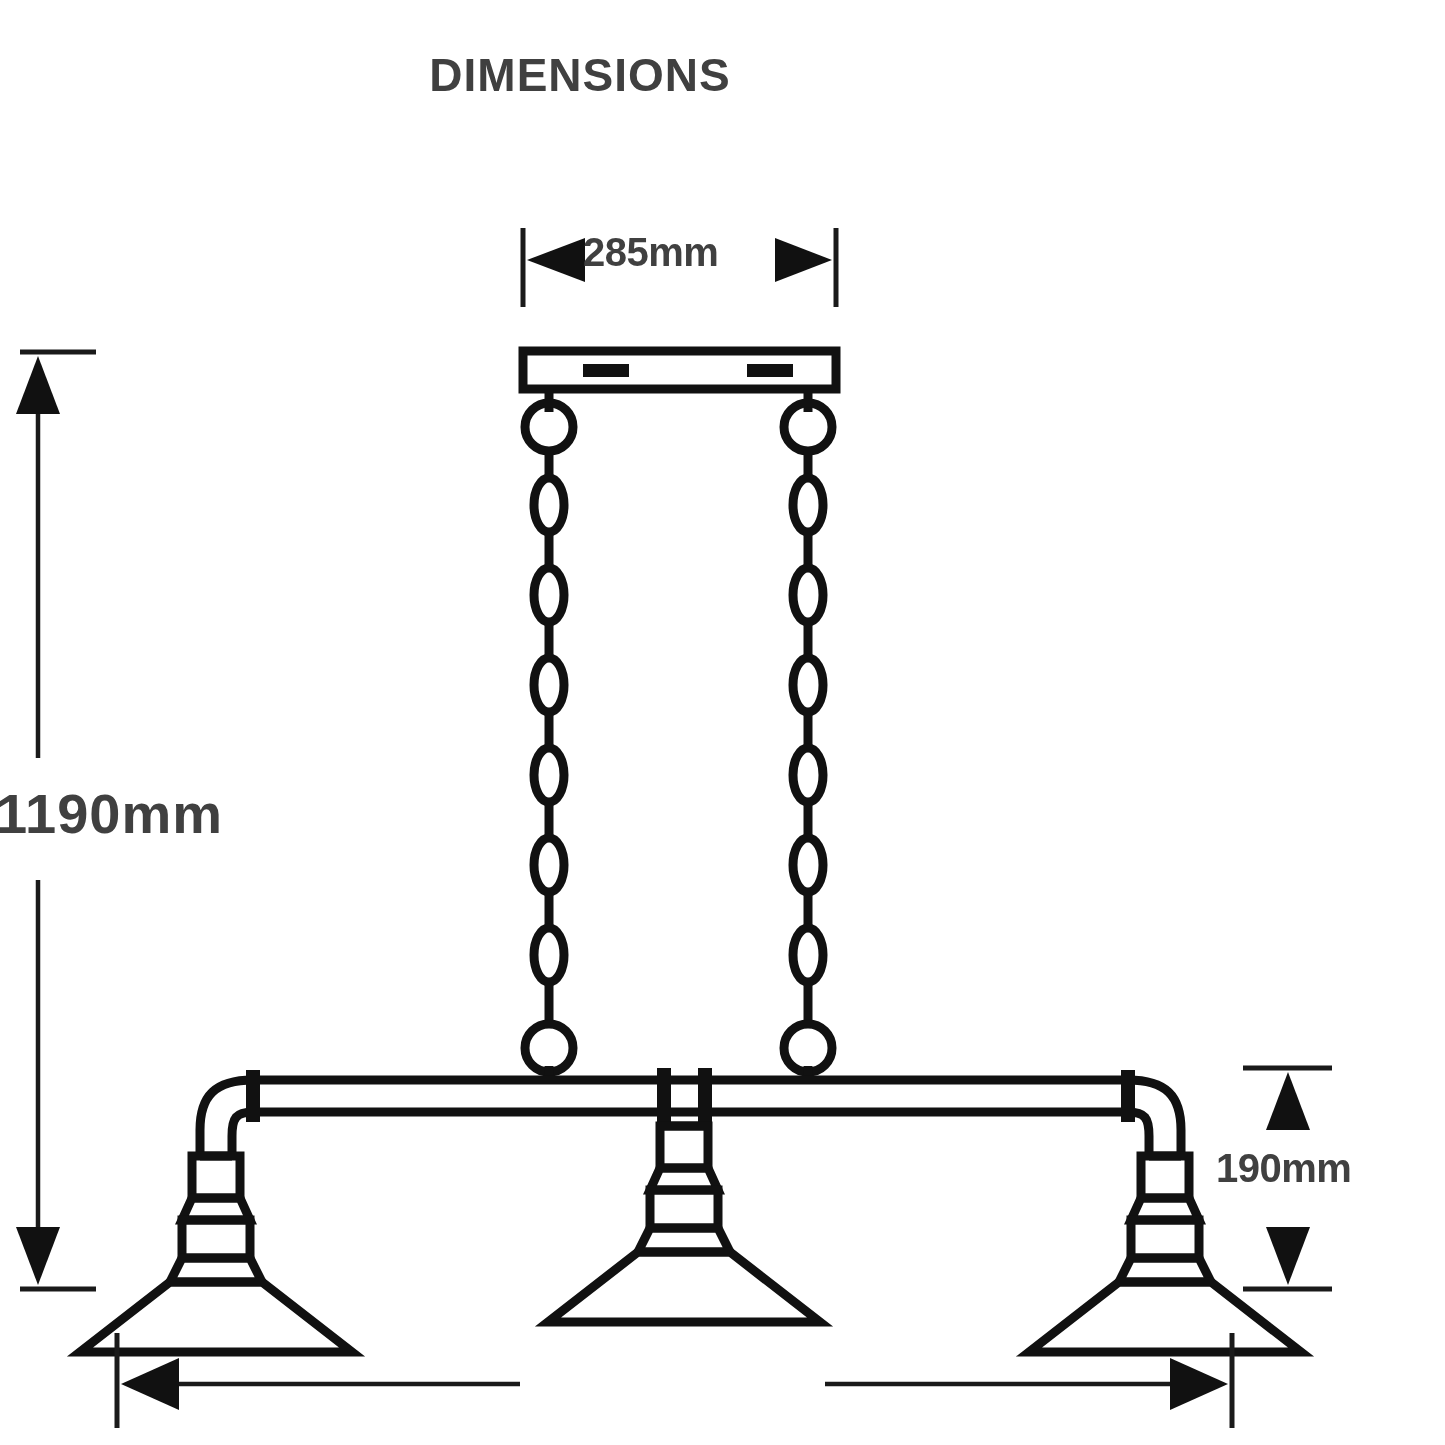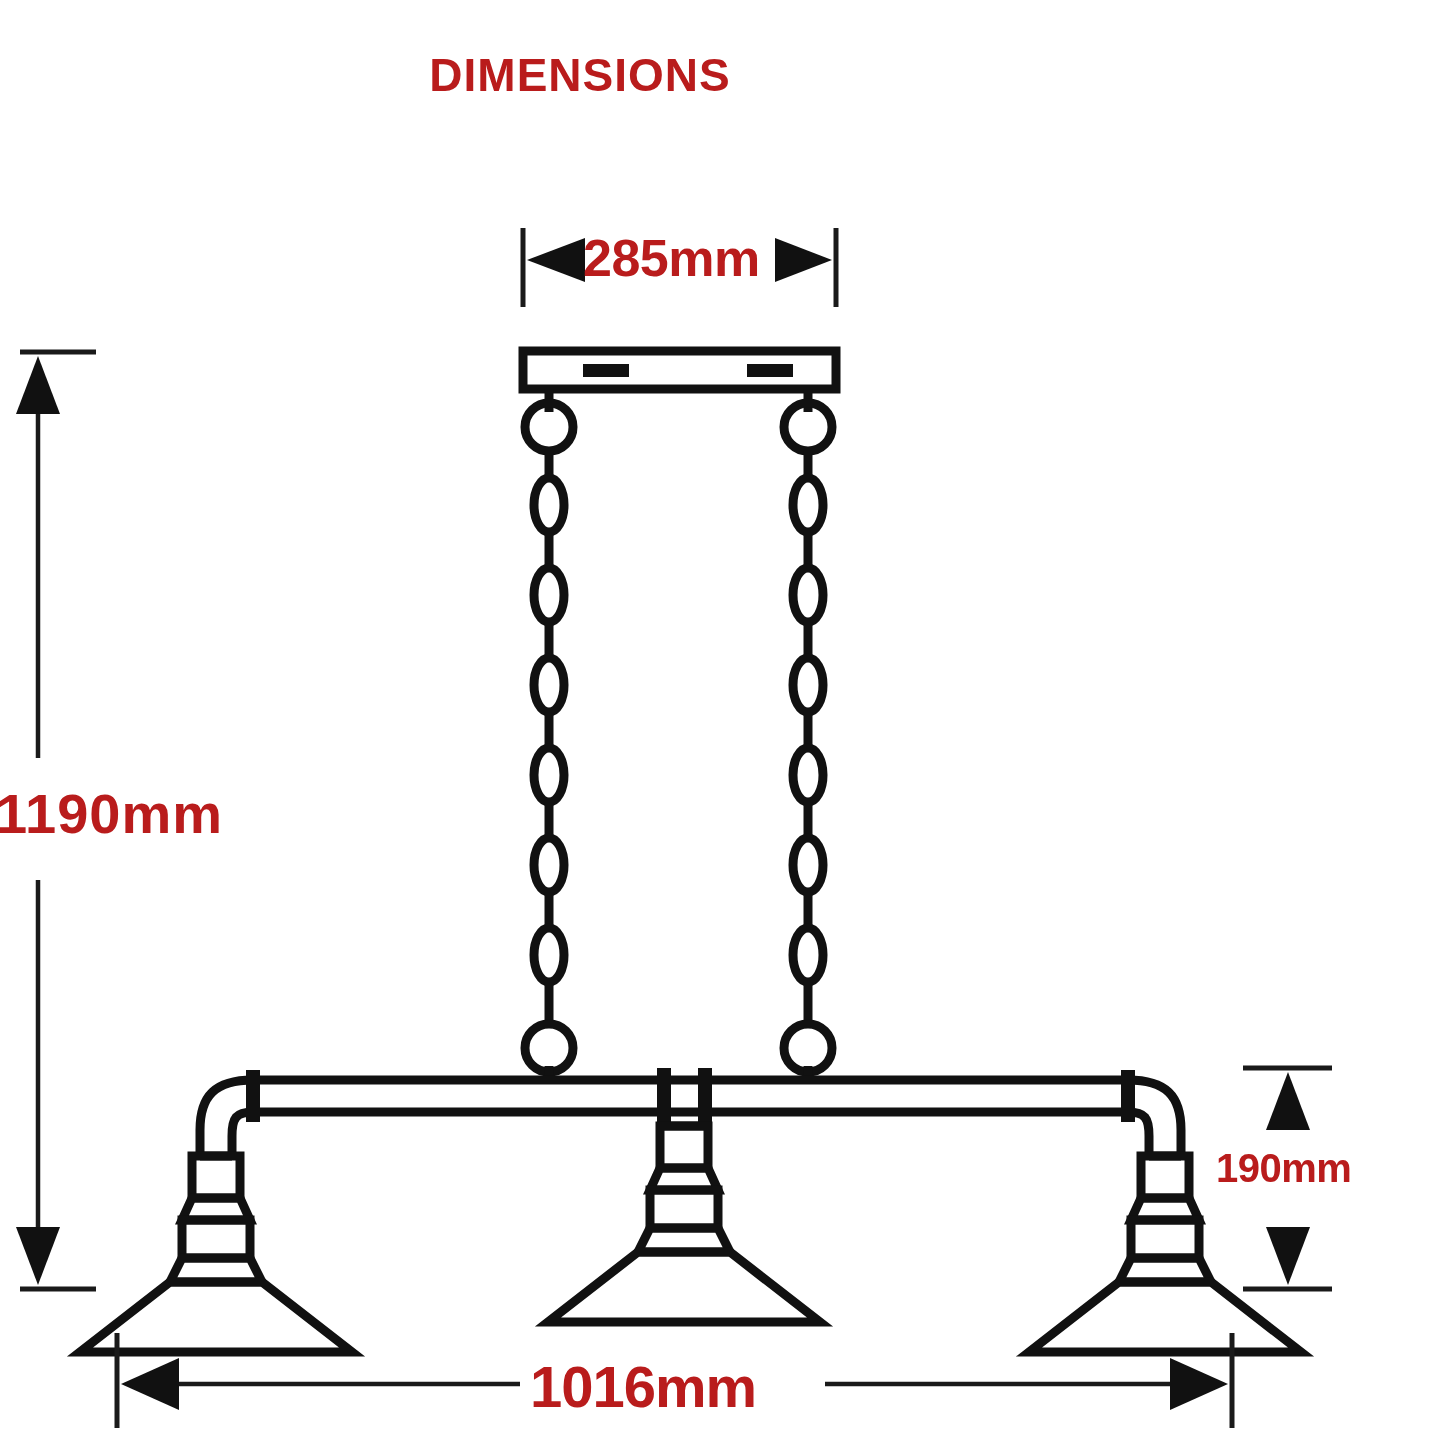--- a/index.html
+++ b/index.html
@@ -21,36 +21,36 @@
     position: absolute;
     left: 0;
     top: 0;
     width: 1445px;
     height: 1445px;
   }
   .lbl {
     position: absolute;
     font-family: "Liberation Sans", sans-serif;
     font-weight: bold;
-    color: #b91c1c;
+    color: #404040;
     white-space: nowrap;
     line-height: 1;
   }
   #title {
     left: 0;
     top: 52px;
     width: 1160px;
     text-align: center;
     font-size: 46px;
     letter-spacing: 1px;
   }
   #lbl-285 {
     left: 583px;
     top: 232px;
-    font-size: 52px;
+    font-size: 40px;
     letter-spacing: -0.5px;
   }
   #lbl-1190 {
     left: -4px;
     top: 786px;
     font-size: 56px;
     letter-spacing: 1px;
   }
   #lbl-190 {
     left: 1216px;
@@ -203,15 +203,14 @@
       <line x1="175" y1="1384" x2="520" y2="1384" class="dimline"></line>
       <line x1="825" y1="1384" x2="1175" y2="1384" class="dimline"></line>
       <path d="M 121 1384 L 179 1358 L 179 1410 Z" class="arrow"></path>
       <path d="M 1228 1384 L 1170 1358 L 1170 1410 Z" class="arrow"></path>
     </g>
   </svg>
 
   <div class="lbl" id="lbl-285">285mm</div>
   <div class="lbl" id="lbl-1190">1190mm</div>
   <div class="lbl" id="lbl-190">190mm</div>
-  <div class="lbl" id="lbl-1016">1016mm</div>
 
 </div>
 
 </body></html>

